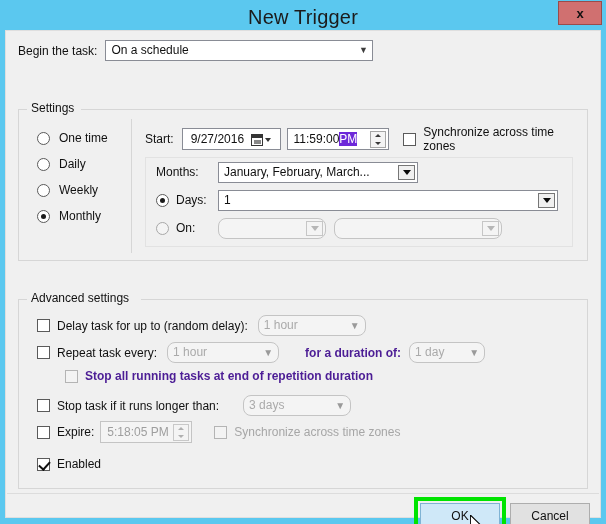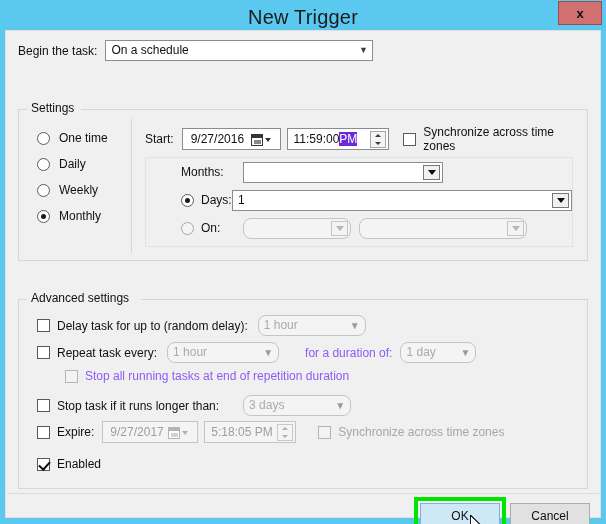--- a/index.html
+++ b/index.html
@@ -172,21 +172,21 @@
     content:""; position:absolute; left:3px; top:0px;
     width:5px; height:9px; border:solid #101010;
     border-width:0 2px 2px 0; transform:rotate(42deg);
   }
   .cbtxt { color:#101010; }
   .cbtxt.dis { color:#a6a6a6; }
 
   
   .inner-panel {
     position:absolute; left:126px; top:48px; width:428px; height:90px;
-    border:1px solid #e2e2e2; background:#f0f0f0;padding-left:25px;
+    border:1px solid #e2e2e2; background:#f0f0f0;
   }
   .ip-row { display:flex; align-items:center; height:28px; padding-left:10px; }
   .ip-lbl { width:62px; color:#101010; }
   .ip-lbl-radio { display:flex; align-items:center; width:62px; color:#101010; }
   .ip-lbl-radio .radio { margin-right:7px; }
   .ip-lbl-radio span.dis { color:#101010; }
 
   .combo-months { width:200px; height:21px; }
   .combo-days   { width:340px; height:21px; }
   .combo-on1    { width:108px; height:21px; }
@@ -199,21 +199,21 @@
     border:1px solid #767676; background:#f0f0f0;
     display:flex; align-items:center; justify-content:center;
   }
   .combo.dis .btnarrow { border-color:#c6c6c6; background:#f4f4f4; }
   .tri-dn { width:0;height:0;border-left:4px solid transparent;border-right:4px solid transparent;border-top:5px solid #0a0a0a; }
   .tri-dn.dis { border-top-color:#b6b6b6; }
 
   
   .adv-row { position:absolute; display:flex; align-items:center; left:18px; }
   .adv-label { color:#101010; }
-  .adv-label.dis { color:#8b5cf6; }
+  .adv-label.dis { color:#4c1d95;font-weight:bold; }
 
   .combo-adv { height:21px; }
   .w-delay  { width:108px; }
   .w-repeat { width:112px; }
   .w-dur    { width:76px; }
   .w-stop   { width:108px; }
   .combo-adv .chev {
     position:absolute; right:5px; top:0; height:19px;
     display:flex; align-items:center; font-size:10px; color:#9a9a9a;
   }
@@ -323,20 +323,21 @@
         <div class="cbrow">
           <span class="cb"></span>
           <span class="cbtxt">Synchronize across time zones</span>
         </div>
       </div>
 
       <div class="inner-panel">
         <div class="ip-row">
           <div class="ip-lbl">Months:</div>
           <div class="combo combo-months">
+            <span>January, February, March...</span>
             <span class="btnarrow">
                 <span class="tri-dn"></span>
               </span>
           </div>
         </div>
         <div class="ip-row">
           <div class="ip-lbl-radio">
             <span class="radio checked"></span>
             <span>Days:</span>
           </div>
@@ -406,27 +407,20 @@
         <span class="adv-label">Stop task if it runs longer than:</span>
         <span class="combo combo-adv w-stop dis" style="margin-left:24px;">
           <span>3 days</span>
           <span class="chev">▼</span>
         </span>
       </div>
 
       <div class="adv-row" style="top:122px;">
         <span class="cb"></span>
         <span class="adv-label">Expire:</span>
-        <span class="expdate" style="margin-left:8px;">
-          <span>9/27/2017</span>
-          <span class="calico">
-            <span class="cal-glyph dis"></span>
-              <span class="mini-arrow dis"></span>
-          </span>
-        </span>
         <span class="exptime">
           <span>5:18:05 PM</span>
           <span class="spinner">
             <div>
                 <span class="spin-up dis"></span>
               </div>
             <div>
                 <span class="spin-dn dis"></span>
               </div>
           </span>

